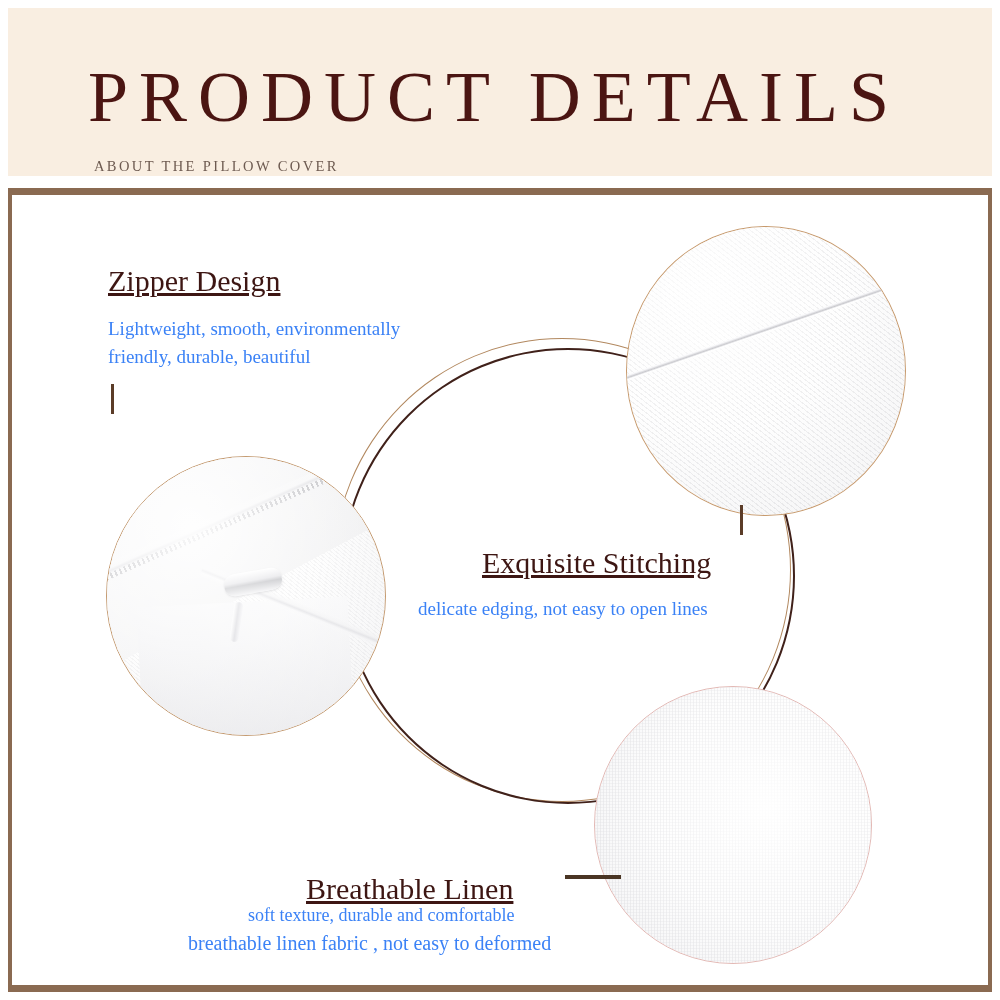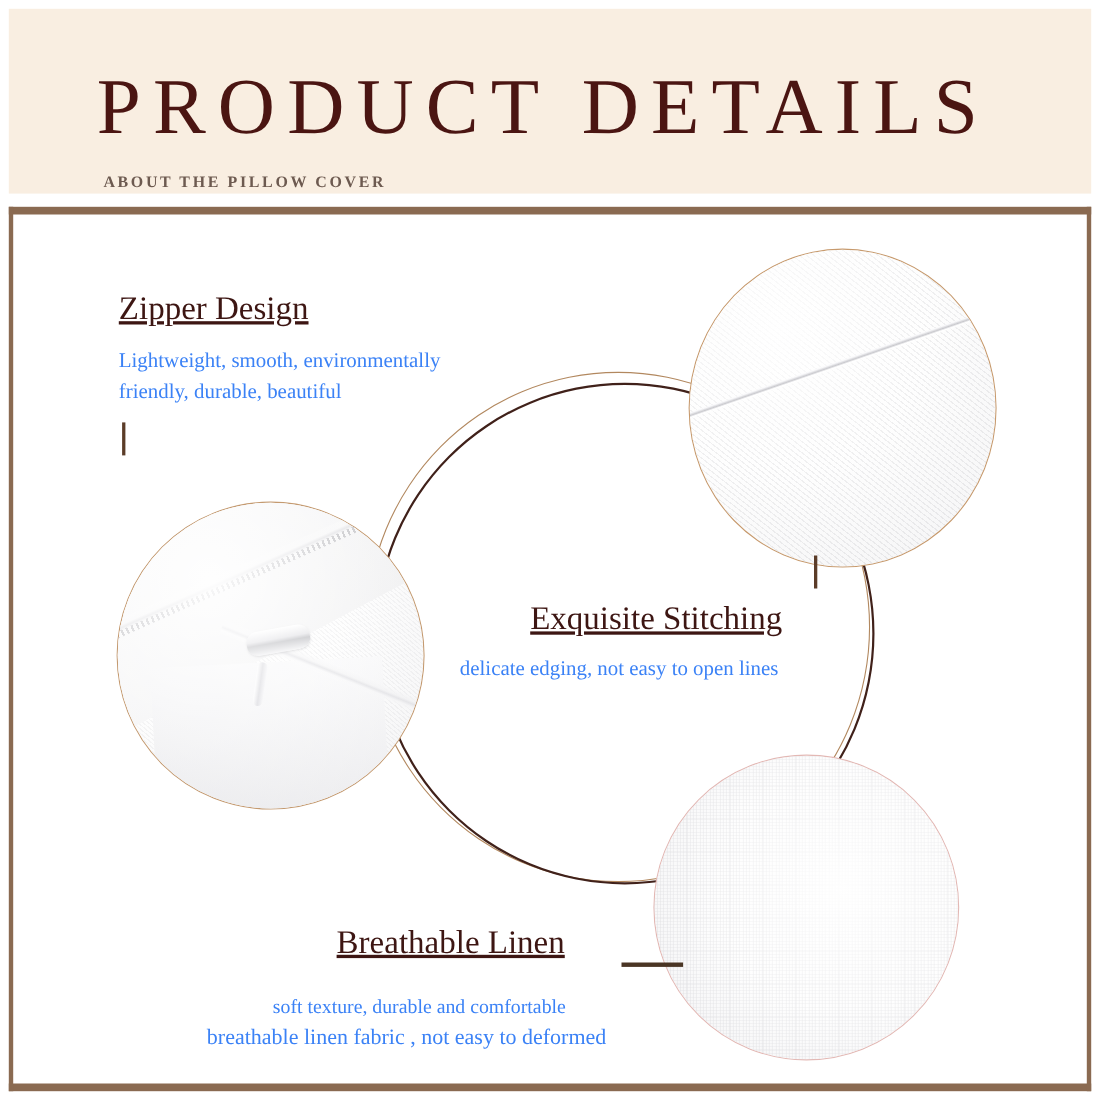--- a/index.html
+++ b/index.html
@@ -46,21 +46,20 @@
   }
   #page-subtitle {
     position: absolute;
     left: 86px;
     top: 150px;
     font-size: 14.5px;
     letter-spacing: 2.4px;
     color: #6d5a50;
     font-family: "Liberation Serif", "DejaVu Serif", serif;
     white-space: nowrap;
-    font-weight: bold;
   }
 
   
   .brown-rule {
     position: absolute;
     background: #8a6a51;
   }
   #rule-top    { left: 8px;  top: 188px;  width: 984px; height: 7px; }
   #rule-bottom { left: 8px;  top: 985px;  width: 984px; height: 7px; }
   #rule-left   { left: 8px;  top: 188px;  width: 4px;   height: 804px; }
@@ -286,21 +285,21 @@
   #zipper-desc-1  { left: 108px; top: 318px; font-size: 19px; }
   #zipper-desc-2  { left: 108px; top: 346px; font-size: 19px; }
   #zipper-tick    { left: 111px; top: 384px; height: 30px; }
 
   
   #stitch-tick    { left: 740px; top: 505px; height: 30px; }
   #stitch-heading { left: 482px; top: 546px; font-size: 30px; }
   #stitch-desc-1  { left: 418px; top: 598px; font-size: 19px; }
 
   
-  #linen-heading  { left: 306px; top: 840px; font-size: 30px; }
+  #linen-heading  { left: 306px; top: 872px; font-size: 30px; }
   #linen-dash     { left: 565px; top: 875px; width: 56px; }
   #linen-desc-1   { left: 248px; top: 905px; font-size: 18px; }
   #linen-desc-2   { left: 188px; top: 932px; font-size: 20px; }
 </style>
 </head>
 <body>
 
 <div id="page">
 
   <div id="header-band">

